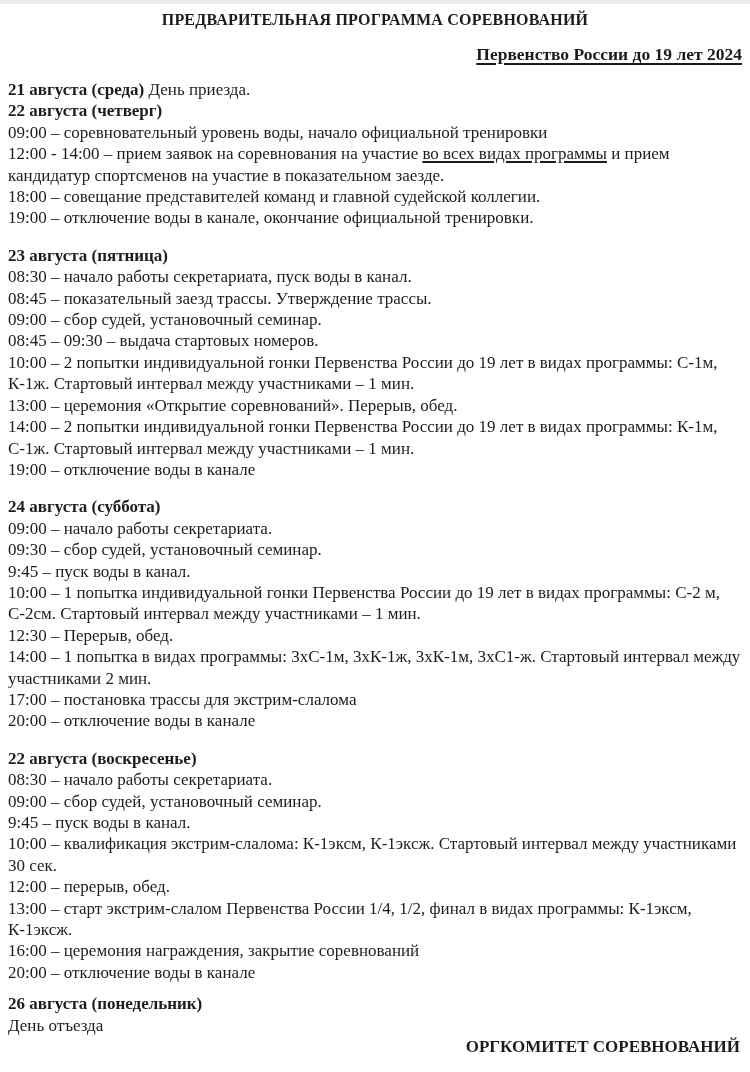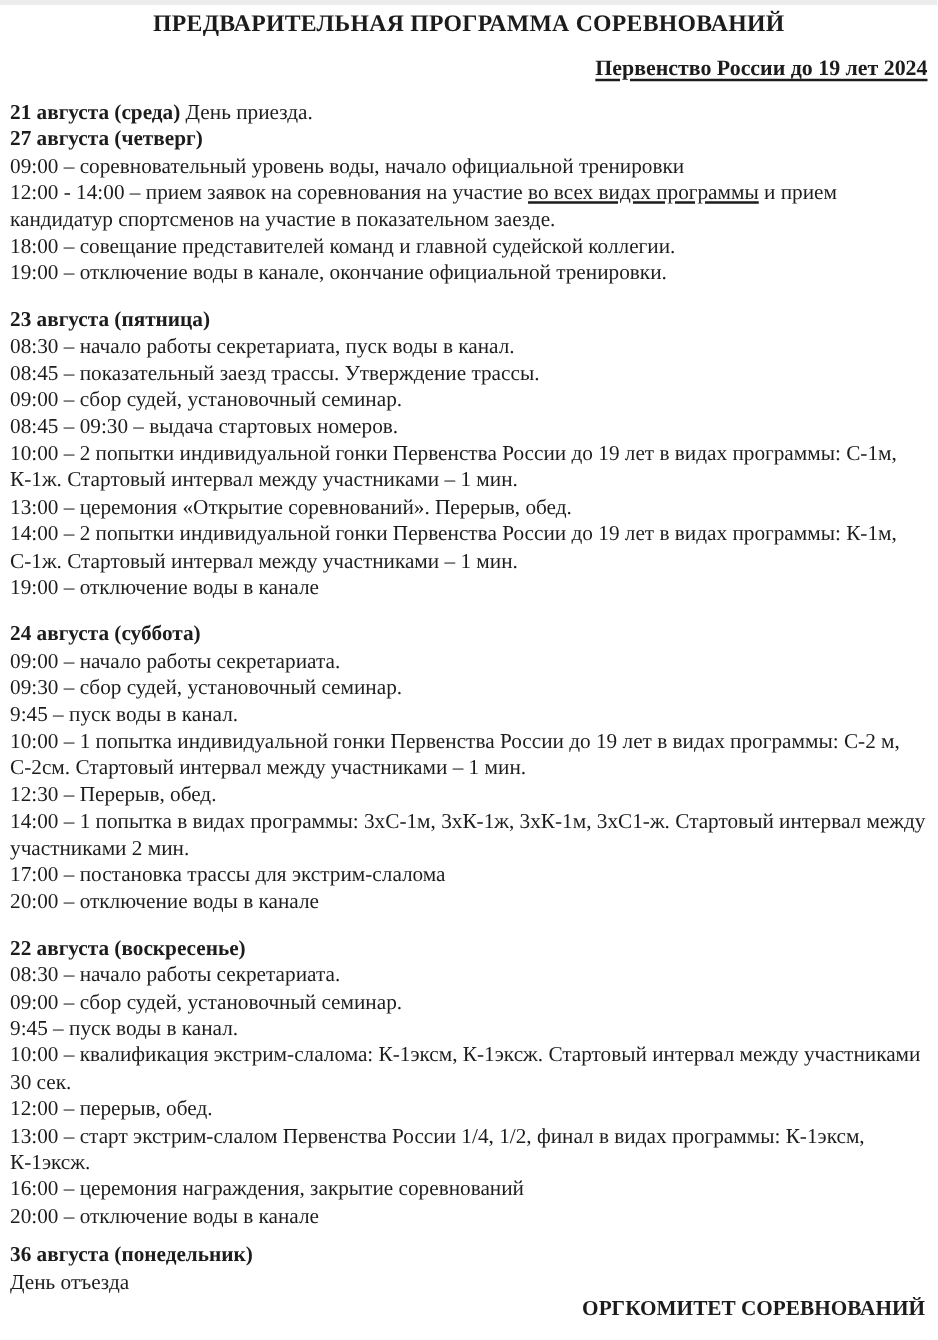--- a/index.html
+++ b/index.html
@@ -22,21 +22,21 @@
     position: absolute;
     top: 0; left: 0;
     width: 750px;
     height: 4px;
     background: #ececec;
   }
   .doc-title {
     padding-top: 9px;
     text-align: center;
     font-weight: bold;
-    font-size: 19px;
+    font-size: 16px;
     line-height: 22px;
     letter-spacing: 0.2px;
   }
   .doc-subtitle-wrap {
     margin-top: 12px;
     text-align: right;
   }
   .doc-subtitle {
     font-weight: bold;
     font-size: 17.5px;
@@ -84,21 +84,21 @@
     <span class="doc-subtitle">Первенство России до 19 лет 2024</span>
   </div>
 
   <div class="schedule">
 
     <div>
       <p><strong class="day-heading">21 августа (среда)</strong> <span>День приезда.</span></p>
     </div>
 
     <div>
-      <p class="day-heading">27 августа (четверг)</p>
+      <p class="day-heading">22 августа (четверг)</p>
       <p>09:00 – соревновательный уровень воды, начало официальной тренировки</p>
       <p><span>12:00 - 14:00 – прием заявок на соревнования на участие </span><span class="u">во всех видах программы</span><span> и прием кандидатур спортсменов на участие в показательном заезде.</span></p>
       <p>18:00 – совещание представителей команд и главной судейской коллегии.</p>
       <p>19:00 – отключение воды в канале, окончание официальной тренировки.</p>
     </div>
 
     <div class="gap">
       <p class="day-heading">23 августа (пятница)</p>
       <p>08:30 – начало работы секретариата, пуск воды в канал.</p>
       <p>08:45 – показательный заезд трассы. Утверждение трассы.</p>
@@ -128,20 +128,20 @@
       <p>09:00 – сбор судей, установочный семинар.</p>
       <p>9:45 – пуск воды в канал.</p>
       <p>10:00 – квалификация экстрим-слалома: К-1эксм, К-1эксж. Стартовый интервал между участниками 30 сек.</p>
       <p>12:00 – перерыв, обед.</p>
       <p>13:00 – старт экстрим-слалом Первенства России 1/4, 1/2, финал в видах программы: К-1эксм, К-1эксж.</p>
       <p>16:00 – церемония награждения, закрытие соревнований</p>
       <p>20:00 – отключение воды в канале</p>
     </div>
 
     <div class="gap-sm">
-      <p class="day-heading">36 августа (понедельник)</p>
+      <p class="day-heading">26 августа (понедельник)</p>
       <p>День отъезда</p>
     </div>
 
     <p class="footer-sign">ОРГКОМИТЕТ СОРЕВНОВАНИЙ</p>
 
   </div>
 </div>
 
 </body></html>

